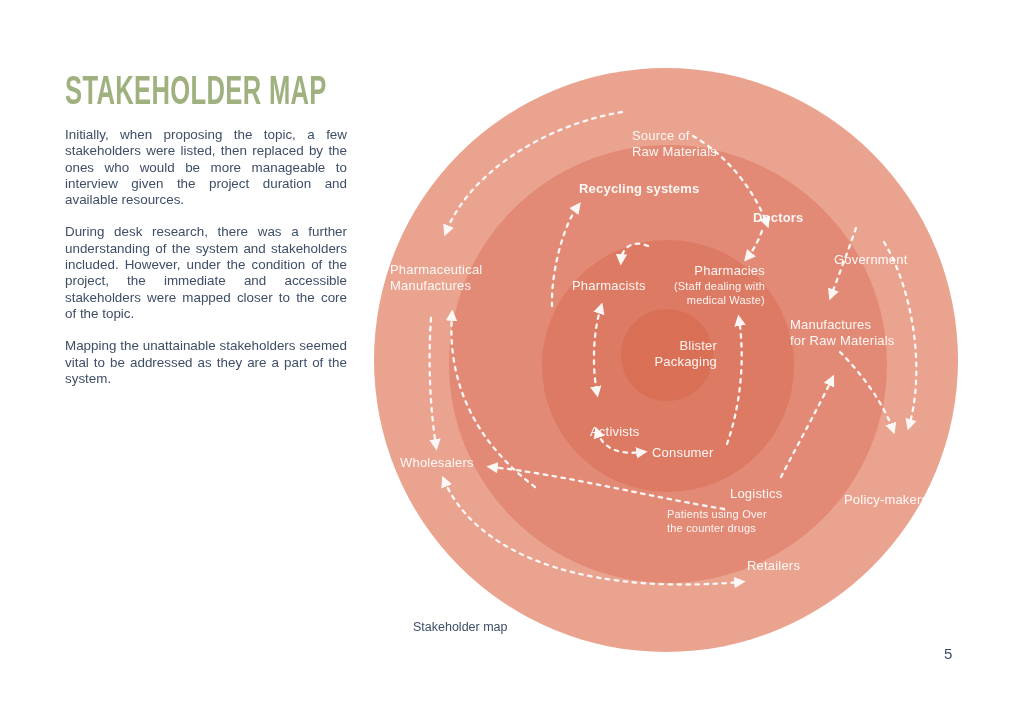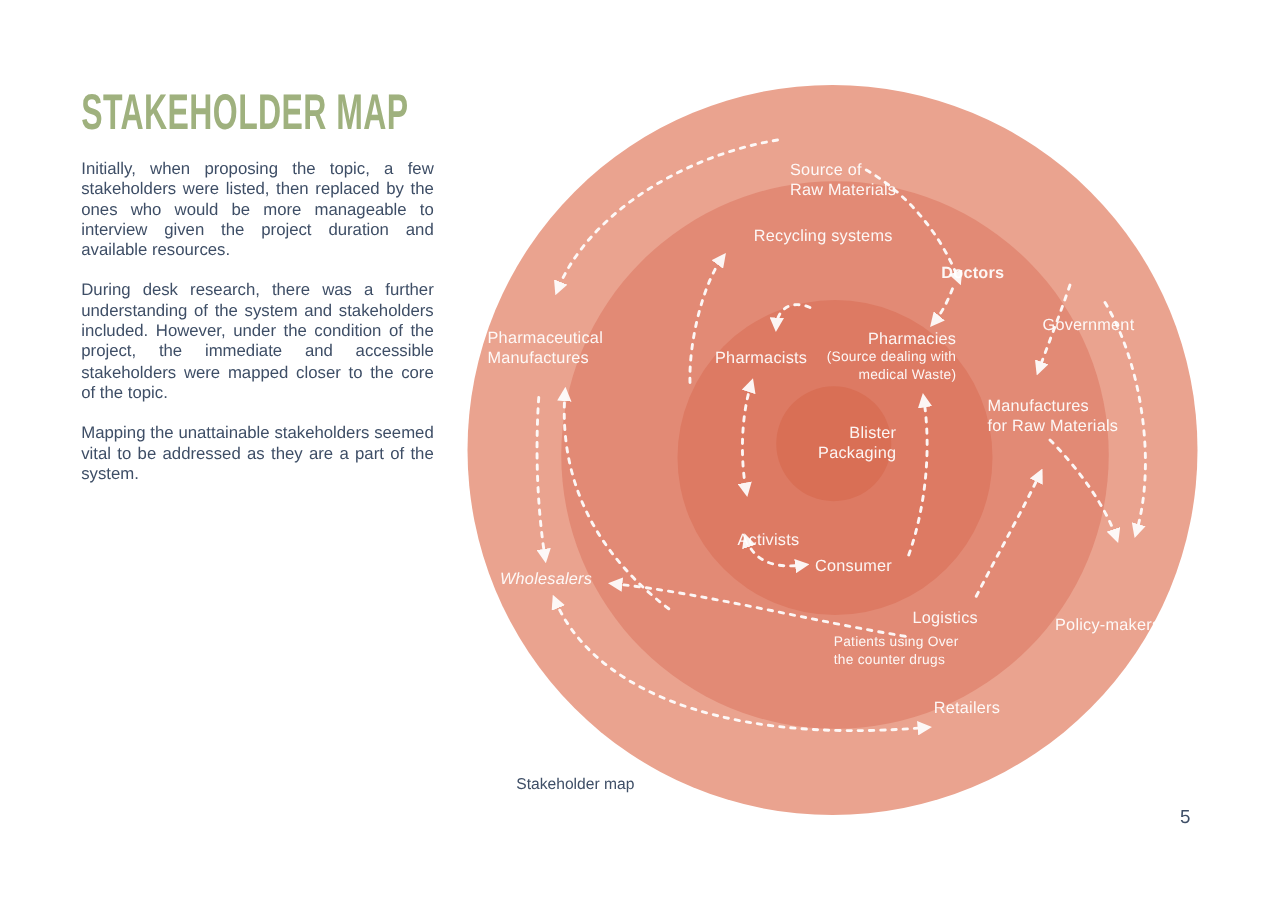--- a/index.html
+++ b/index.html
@@ -76,42 +76,42 @@
         <path d="M 431 318 C 428 362 430 407 436 446" marker-end="url(#ah)"></path>
         <path d="M 535 487 C 473 440 447 380 452 314" marker-end="url(#ah)"></path>
         <path d="M 724 509 C 650 497 560 474 491 467" marker-end="url(#ah)"></path>
         <path d="M 444 480 C 470 542 560 597 741 582" marker-start="url(#ah)" marker-end="url(#ah)"></path>
         <path d="M 597 431 C 603 449 619 455 643 452" marker-start="url(#ah)" marker-end="url(#ah)"></path>
       </g>
     </svg>
 
     <div class="dlabel" style="left:632px; top:94px;margin-top:34px;"><span>Source of
 Raw Materials</span></div>
-    <div class="dlabel" style="left:603px; top:181px;"><span>Recycling systems</span></div>
+    <div class="dlabel" style="left:579px; top:181px;font-weight:bold;"><span>Recycling systems</span></div>
     <div class="dlabel" style="left:753px; top:210px;font-weight:bold;"><span>Doctors</span></div>
     <div class="dlabel" style="left:834px; top:210px;margin-top:42px;"><span>Government</span></div>
     <div class="dlabel" style="left:390px; top:262px;"><span>Pharmaceutical
 Manufactures</span></div>
     <div class="dlabel" style="left:572px; top:278px;"><span>Pharmacists</span></div>
     <div class="dlabel center" style="left:653px; top:247px; width:112px;">
       <span>Pharmacies</span>
-      <span class="sub">(Source dealing with
+      <span class="sub">(Staff dealing with
 medical Waste)</span>
     </div>
     <div class="dlabel" style="left:790px; top:317px;"><span>Manufactures
 for Raw Materials</span></div>
     <div class="dlabel center" style="left:617px; top:338px; width:100px;"><span>Blister
 Packaging</span></div>
     <div class="dlabel" style="left:590px; top:402px;margin-top:22px;"><span>Activists</span></div>
     <div class="dlabel lbl-consumer" style="left:652px; top:429px;">
       <span>Consumer</span>
       <span class="sub">Patients using Over
 the counter drugs</span>
     </div>
-    <div class="dlabel" style="left:400px; top:455px;font-style:italic;"><span>Wholesalers</span></div>
+    <div class="dlabel" style="left:400px; top:455px;"><span>Wholesalers</span></div>
     <div class="dlabel" style="left:730px; top:486px;"><span>Logistics</span></div>
     <div class="dlabel" style="left:844px; top:455px;margin-top:37px;"><span>Policy-makers</span></div>
     <div class="dlabel" style="left:747px; top:558px;"><span>Retailers</span></div>
   </div>
 
   <div class="caption">Stakeholder map</div>
   <div class="page-number">5</div>
 
 </div>
 

